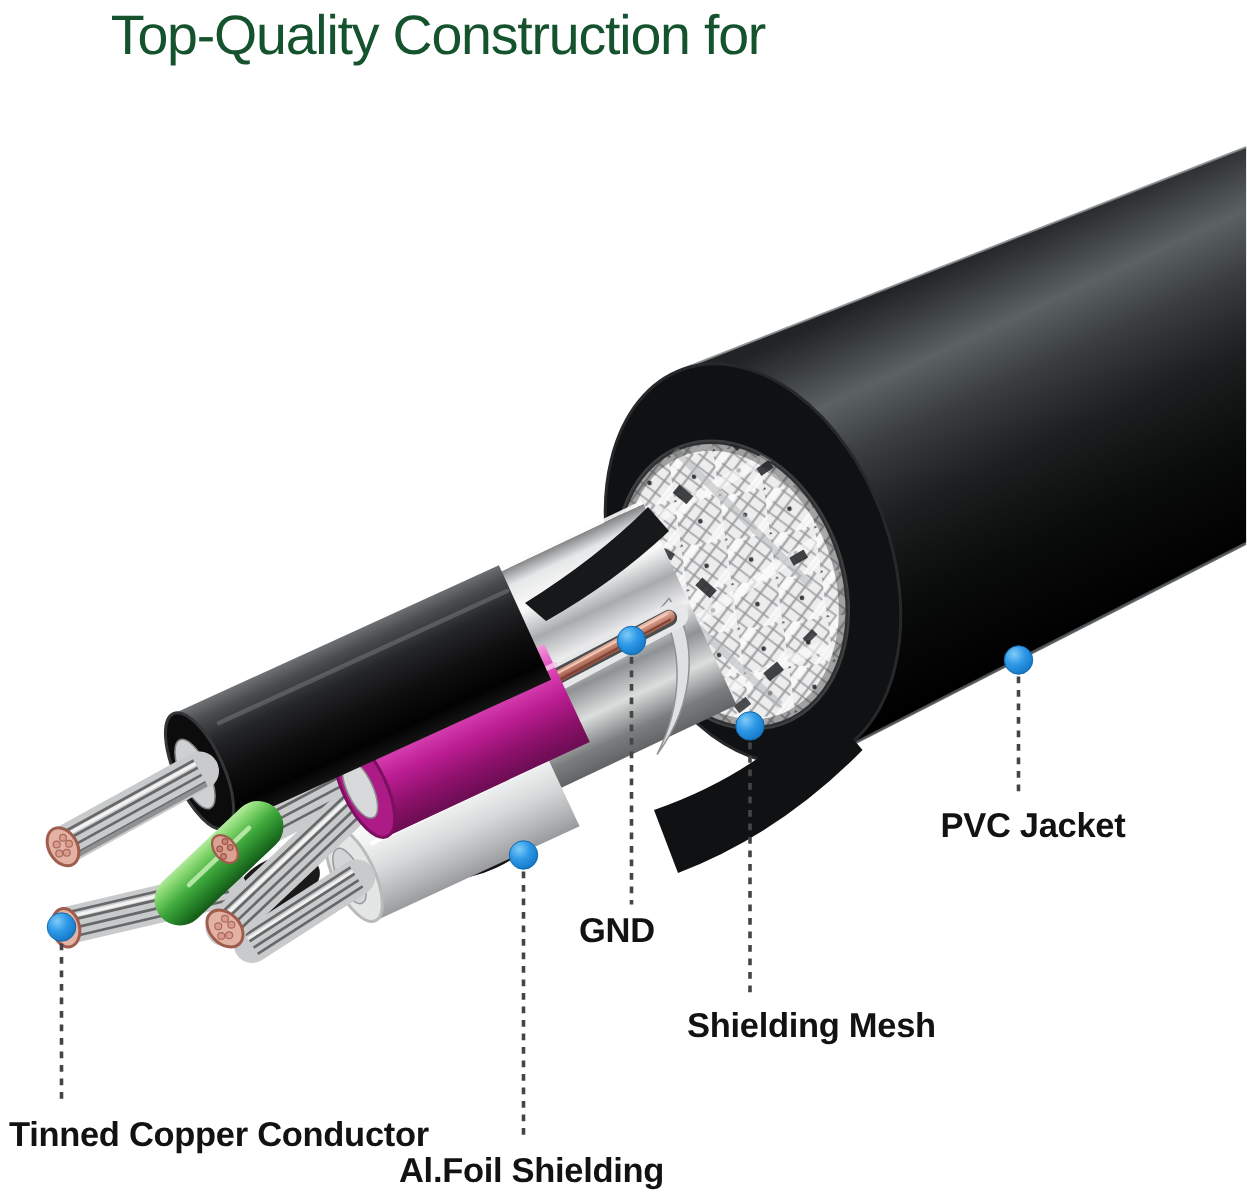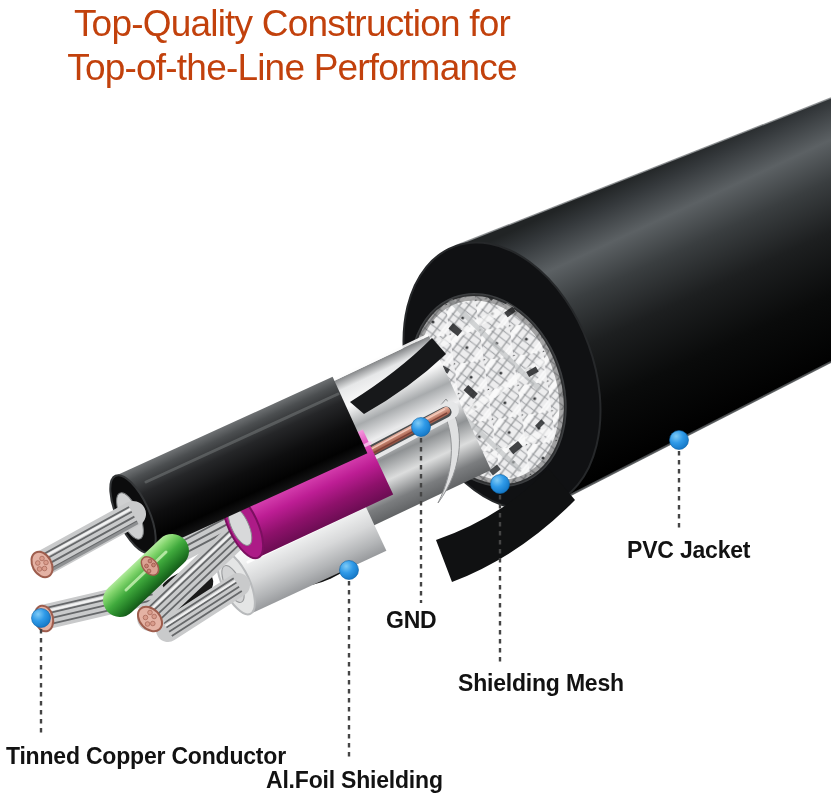--- a/index.html
+++ b/index.html
@@ -1,36 +1,35 @@
 <!DOCTYPE html>
 <html><head>
 <meta charset="utf-8">
 <style>
   html,body{margin:0;padding:0;background:#ffffff;}
   .stage{position:relative;width:831px;height:800px;background:#ffffff;overflow:hidden;
          font-family:"Liberation Sans", sans-serif;}
   .headline{position:absolute;left:0;top:2px;width:584px;text-align:center;
-            font-size:37px;line-height:44px;letter-spacing:-0.8px;color:#c2410c;font-weight:400;}
+            font-size:37px;line-height:44px;letter-spacing:-0.8px;color:#14532d;font-weight:400;}
   svg.diagram{position:absolute;left:0;top:0;}
   .callout-label{position:absolute;font-size:23px;font-weight:700;color:#121212;
                  letter-spacing:-0.2px;white-space:nowrap;line-height:24px;}
   .lbl-tinned{left:6px;top:744px;}
   .lbl-alfoil{left:266px;top:768px;}
   .lbl-gnd{left:386px;top:608px;text-align:right;}
   .lbl-mesh{left:458px;top:671px;}
   .lbl-pvc{left:627px;top:538px;}
 </style>
 </head>
 <body>
 
 <div class="stage">
 
   <div class="headline">
     <div>Top-Quality Construction for</div>
-    <div>Top-of-the-Line Performance</div>
   </div>
 
   <svg class="diagram" width="831" height="800" viewBox="0 0 831 800">
     <defs>
       <linearGradient id="jacketGrad" gradientUnits="userSpaceOnUse" x1="690" y1="148" x2="800" y2="384">
         <stop offset="0" stop-color="#212425"></stop>
           <stop offset="0.07" stop-color="#34383b"></stop>
         <stop offset="0.2" stop-color="#5c6164"></stop>
           <stop offset="0.34" stop-color="#3a3e40"></stop>
         <stop offset="0.52" stop-color="#1d1f20"></stop>

